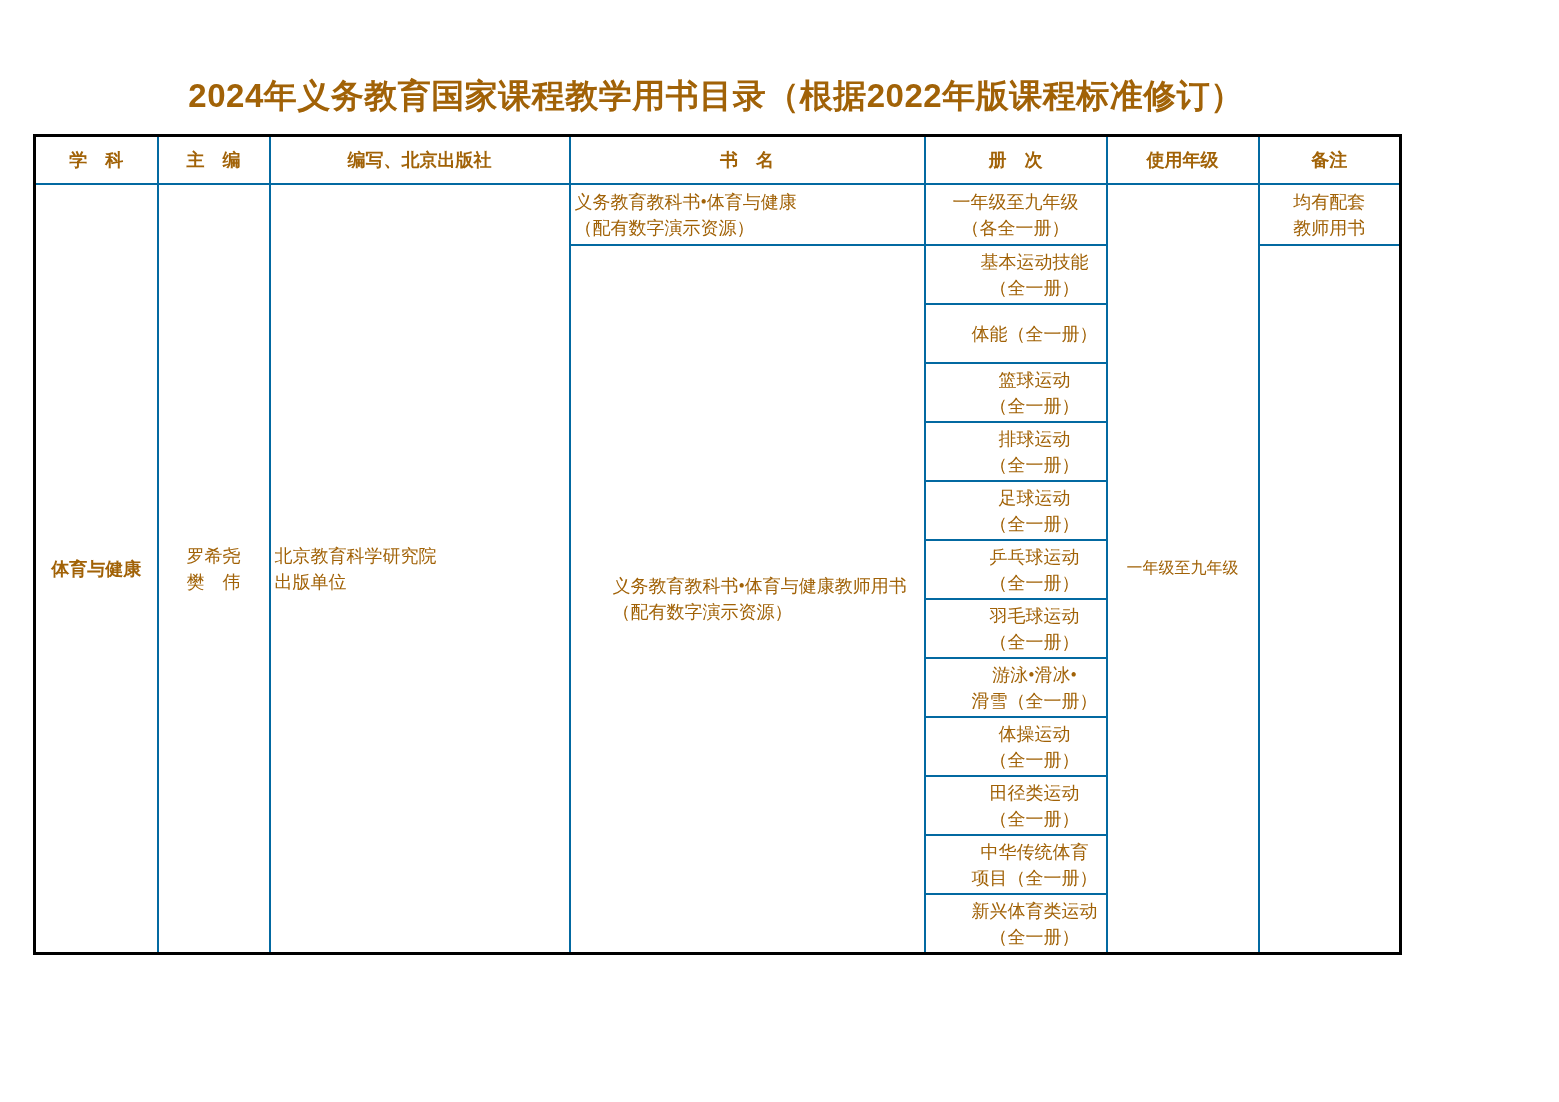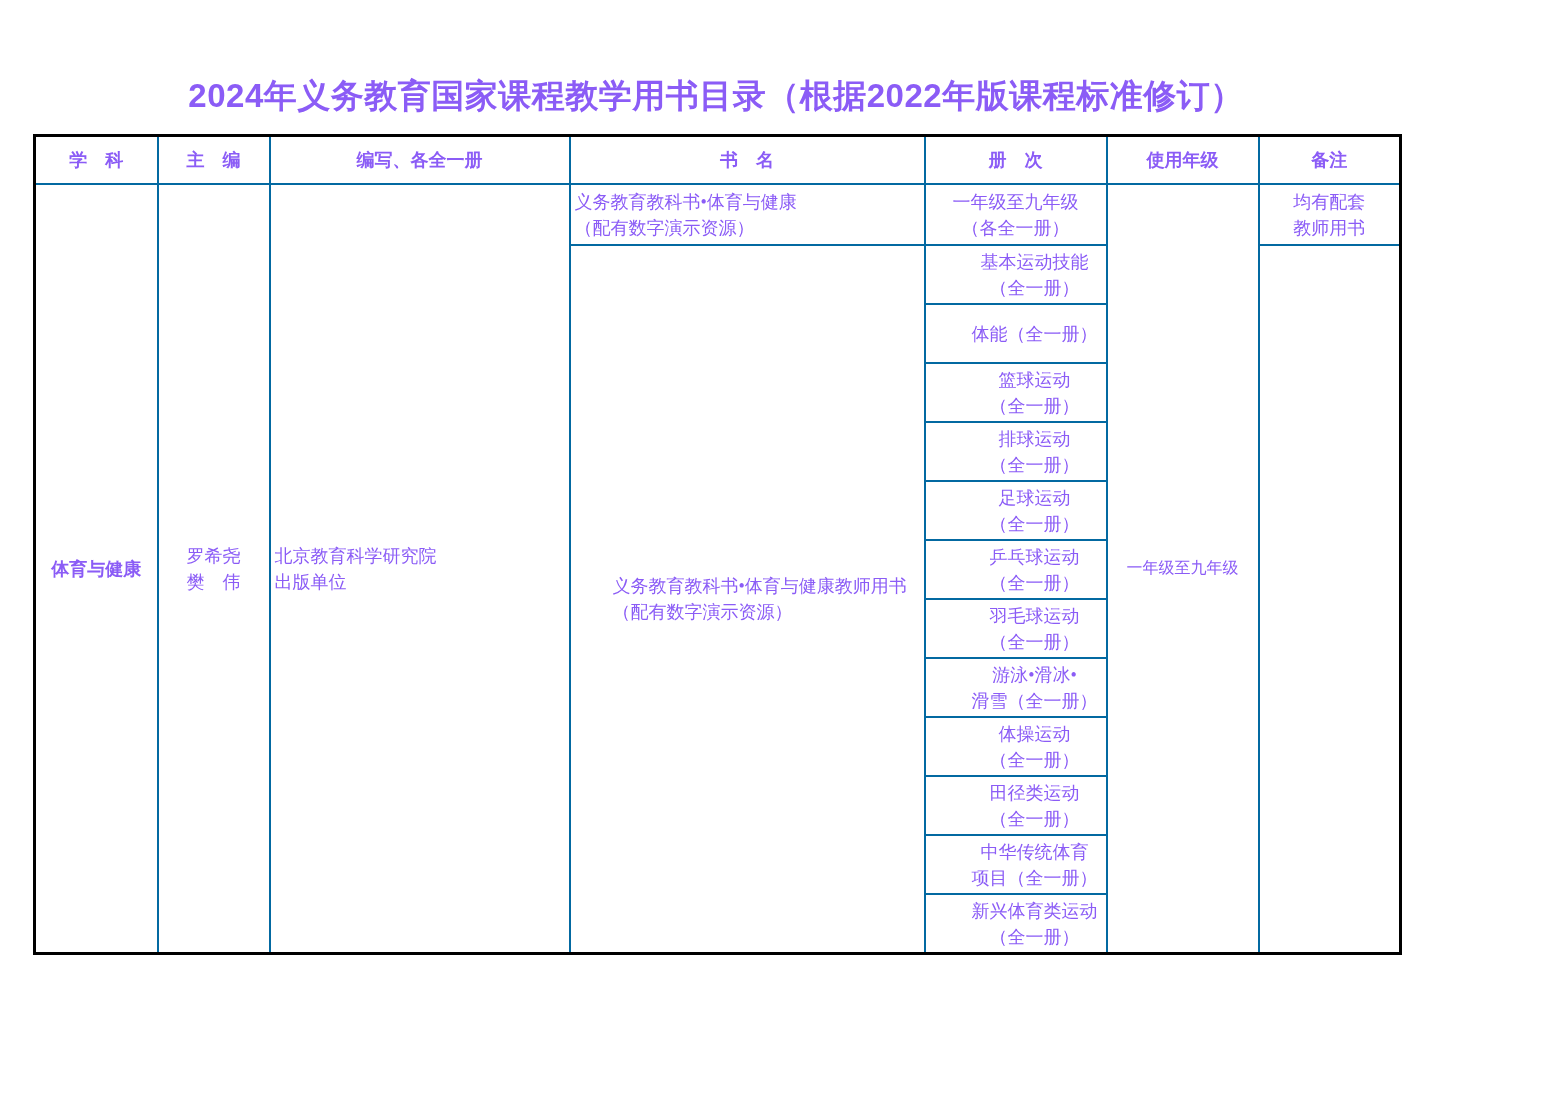--- a/index.html
+++ b/index.html
@@ -5,21 +5,21 @@
   html, body {
     margin: 0;
     padding: 0;
     background: #ffffff;
   }
   .page {
     position: relative;
     width: 1559px;
     height: 1102px;
     background: #ffffff;
-    color: #8b5cf6;
+    color: #a16207;
     font-family: "Liberation Serif", "DejaVu Serif", serif;
     overflow: hidden;
   }
   .doc-title {
     position: absolute;
     left: 33px;
     top: 74px;
     width: 1366px;
     text-align: center;
     font-family: "Liberation Sans", "DejaVu Sans", sans-serif;
@@ -87,21 +87,21 @@
       <col style="width:355px">
       <col style="width:182px">
       <col style="width:152px">
       <col style="width:142px">
     </colgroup>
 
     <tbody>
         <tr>
       <th>学　科</th>
       <th>主　编</th>
-      <th>编写、各全一册</th>
+      <th>编写、北京出版社</th>
       <th>书　名</th>
       <th>册　次</th>
       <th>使用年级</th>
       <th>备注</th>
     </tr>
 
     <tr class="row-first">
       <td class="subject-cell" rowspan="13">体育与健康</td>
       <td class="cell-center" rowspan="13">
         <div class="line">罗希尧</div>

